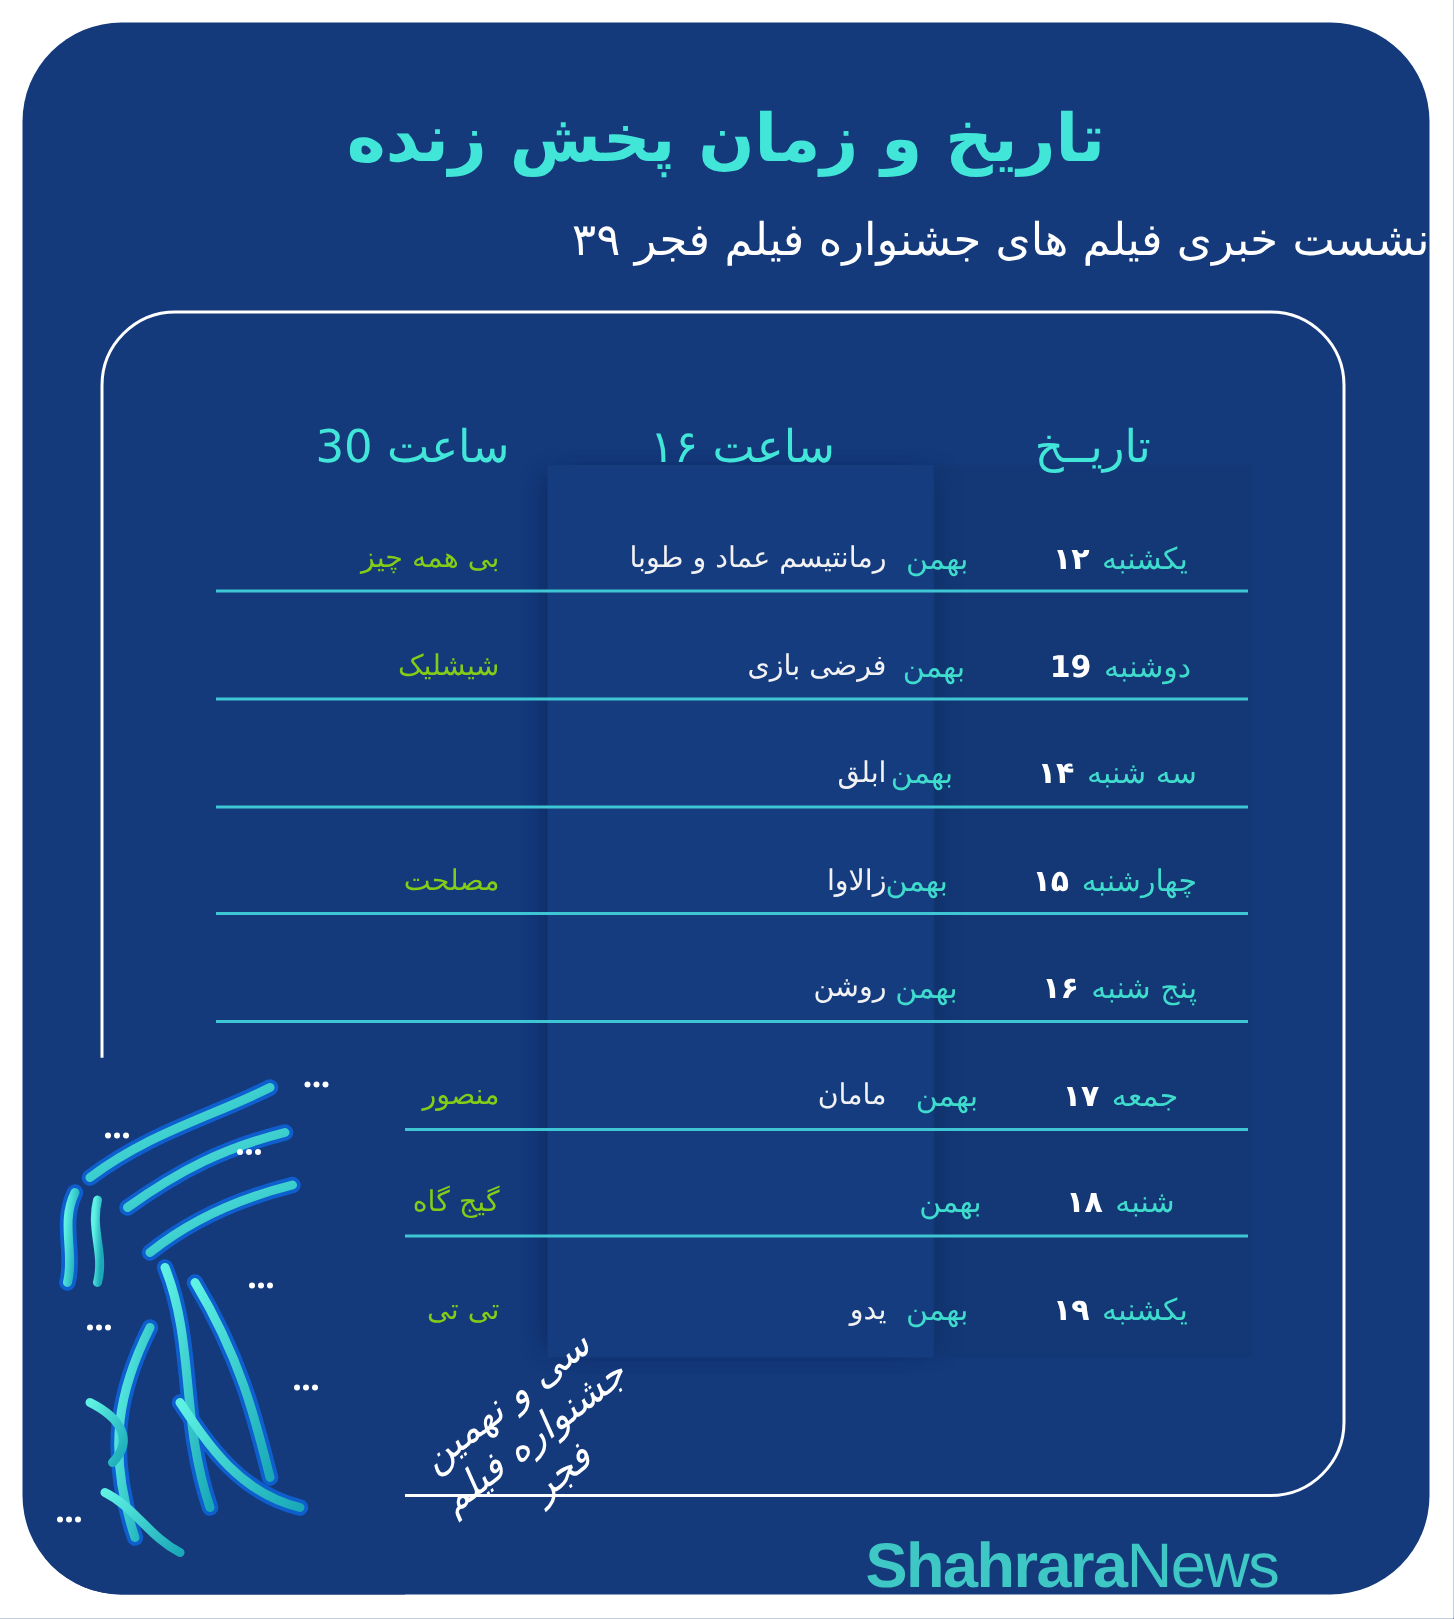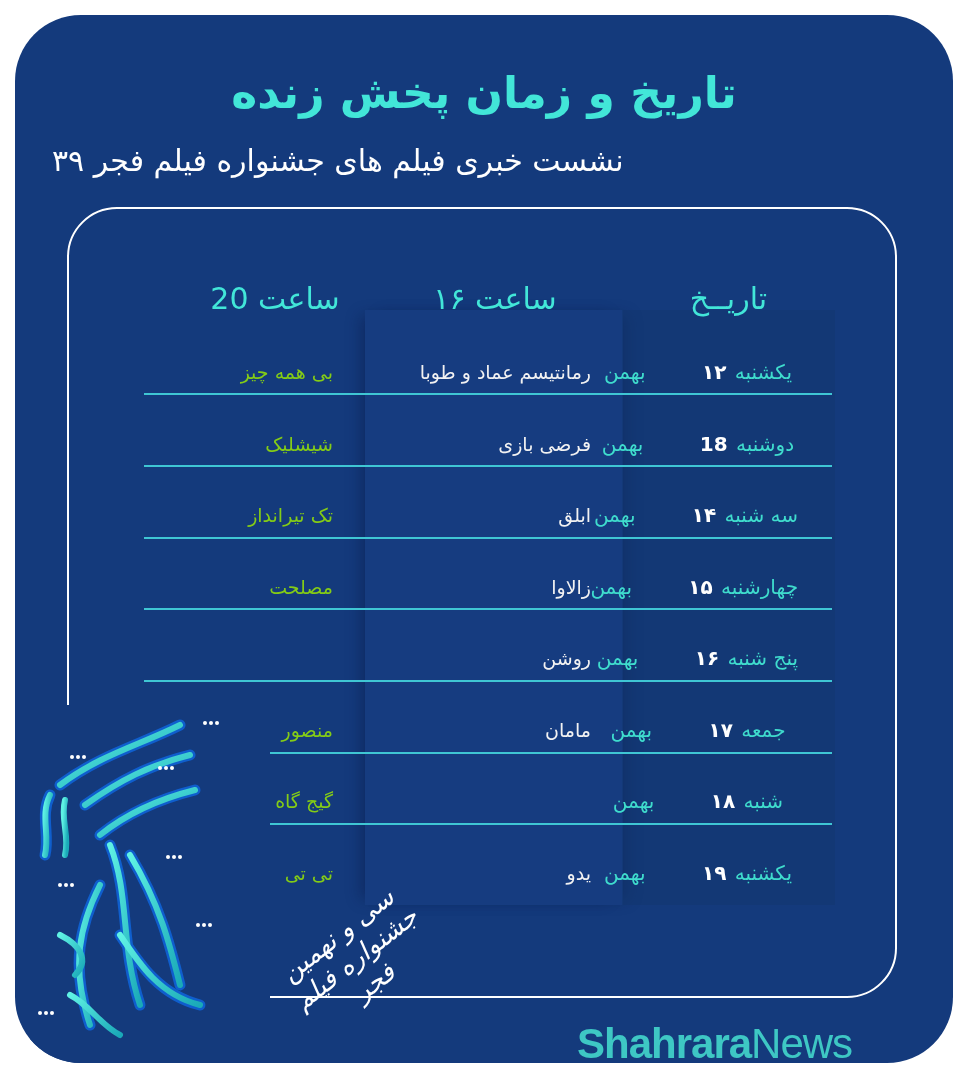--- a/index.html
+++ b/index.html
@@ -9,21 +9,21 @@
   .card {
     position: absolute; left: 15px; top: 15px; width: 938px; height: 1048px;
     background: #143a7c; border-radius: 66px; overflow: hidden;
   }
   .title {
     position: absolute; left: 0; right: 0; top: 48px; text-align: center;
     direction: rtl; color: #42e6d8; font-weight: bold; font-size: 44px; line-height: 60px;
     letter-spacing: 0;
   }
   .subtitle {
-    position: absolute; left: 0; right: 0; top: 124px; text-align: left;
+    position: absolute; left: 0; right: 0; top: 124px; text-align: right;
     direction: rtl; color: #ffffff; font-size: 30px; line-height: 44px;
     padding-left: 10px;
     margin-left: 27px;
   }
 
   .inner-box {
     position: absolute; left: 52px; top: 192px; width: 830px; height: 791px;
     border: 2px solid #ffffff; border-radius: 50px;
   }
 
@@ -76,43 +76,42 @@
   <div class="subtitle">نشست خبری فیلم های جشنواره فیلم فجر ۳۹</div>
 
   <div class="inner-box"></div>
 
   <div class="col-shade mid"></div>
   <div class="col-shade date"></div>
 
   <div class="header-row">
     <div class="hcell date">تاریــخ</div>
     <div class="hcell mid">ساعت ۱۶</div>
-    <div class="hcell last">ساعت 20</div>
+    <div class="hcell last">ساعت 30</div>
   </div>
 
   <div class="rows">
 
     <div class="row" style="top:0px">
       <div class="cell date"><span>یکشنبه</span> <span class="num">۱۲</span> <span>بهمن</span></div>
       <div class="cell mid">رمانتیسم عماد و طوبا</div>
       <div class="cell last">بی همه چیز</div>
     </div>
     <div class="sep" style="top:56px; left:129px; width:688px;"></div>
 
     <div class="row" style="top:71.5px">
-      <div class="cell date"><span>دوشنبه</span> <span class="num">18</span> <span>بهمن</span></div>
+      <div class="cell date"><span>دوشنبه</span> <span class="num">19</span> <span>بهمن</span></div>
       <div class="cell mid">فرضی بازی</div>
       <div class="cell last">شیشلیک</div>
     </div>
     <div class="sep" style="top:128px; left:129px; width:688px;"></div>
 
     <div class="row" style="top:143px">
       <div class="cell date"><span>سه شنبه</span> <span class="num">۱۴</span> <span>بهمن</span></div>
       <div class="cell mid">ابلق</div>
-      <div class="cell last">تک تیرانداز</div>
     </div>
     <div class="sep" style="top:200px; left:129px; width:688px;"></div>
 
     <div class="row" style="top:214.5px">
       <div class="cell date"><span>چهارشنبه</span> <span class="num">۱۵</span> <span>بهمن</span></div>
       <div class="cell mid">زالاوا</div>
       <div class="cell last">مصلحت</div>
     </div>
     <div class="sep" style="top:271px; left:129px; width:688px;"></div>
 

